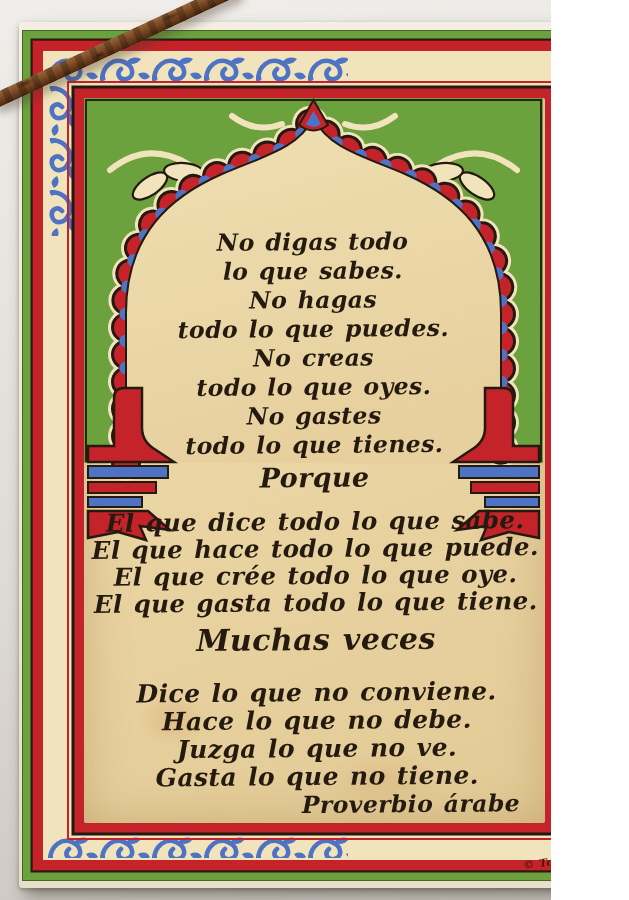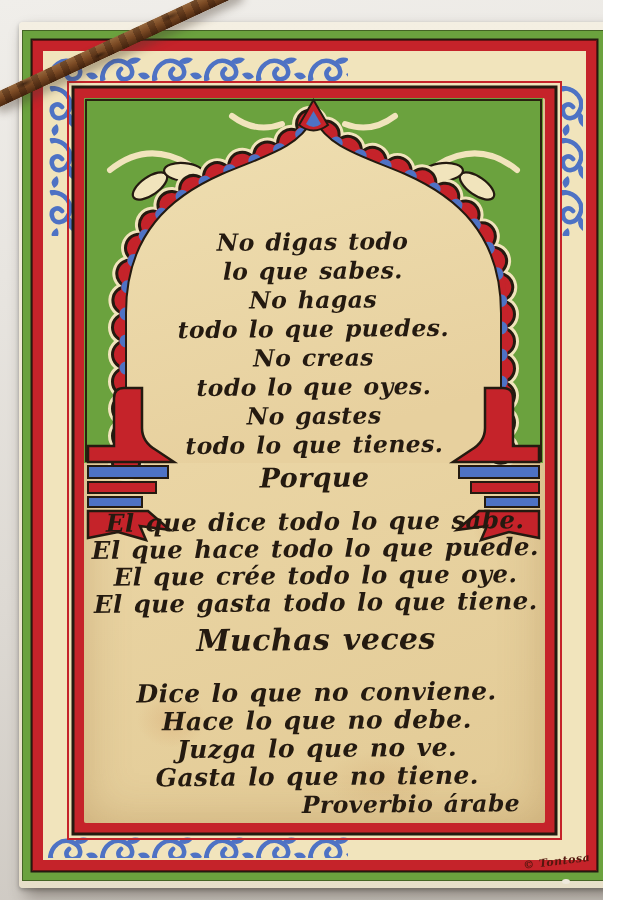--- a/index.html
+++ b/index.html
@@ -1,17 +1,17 @@
 <!DOCTYPE html>
 <html><head>
 <meta charset="utf-8">
 <style>
   html,body{margin:0;padding:0;}
   .scene{
-    position:relative; width:603px; height:900px; overflow:hidden;
+    position:relative; width:551px; height:900px; overflow:hidden;
     background:linear-gradient(172deg,#f0eeea 0%,#e8e5e0 28%,#ddd9d3 62%,#ccc7c0 100%);
     font-family:"DejaVu Serif","Liberation Serif",serif;
   }
   
   .tile{
     position:absolute; left:19px; top:22px; width:591px; height:866px;
     background:linear-gradient(180deg,#f4efe2 0%,#efe8d4 50%,#e7dfc9 100%);
     border-radius:4px; z-index:1;
     box-shadow:6px 9px 16px rgba(55,45,35,.42), 0 2px 4px rgba(0,0,0,.28);
   }

